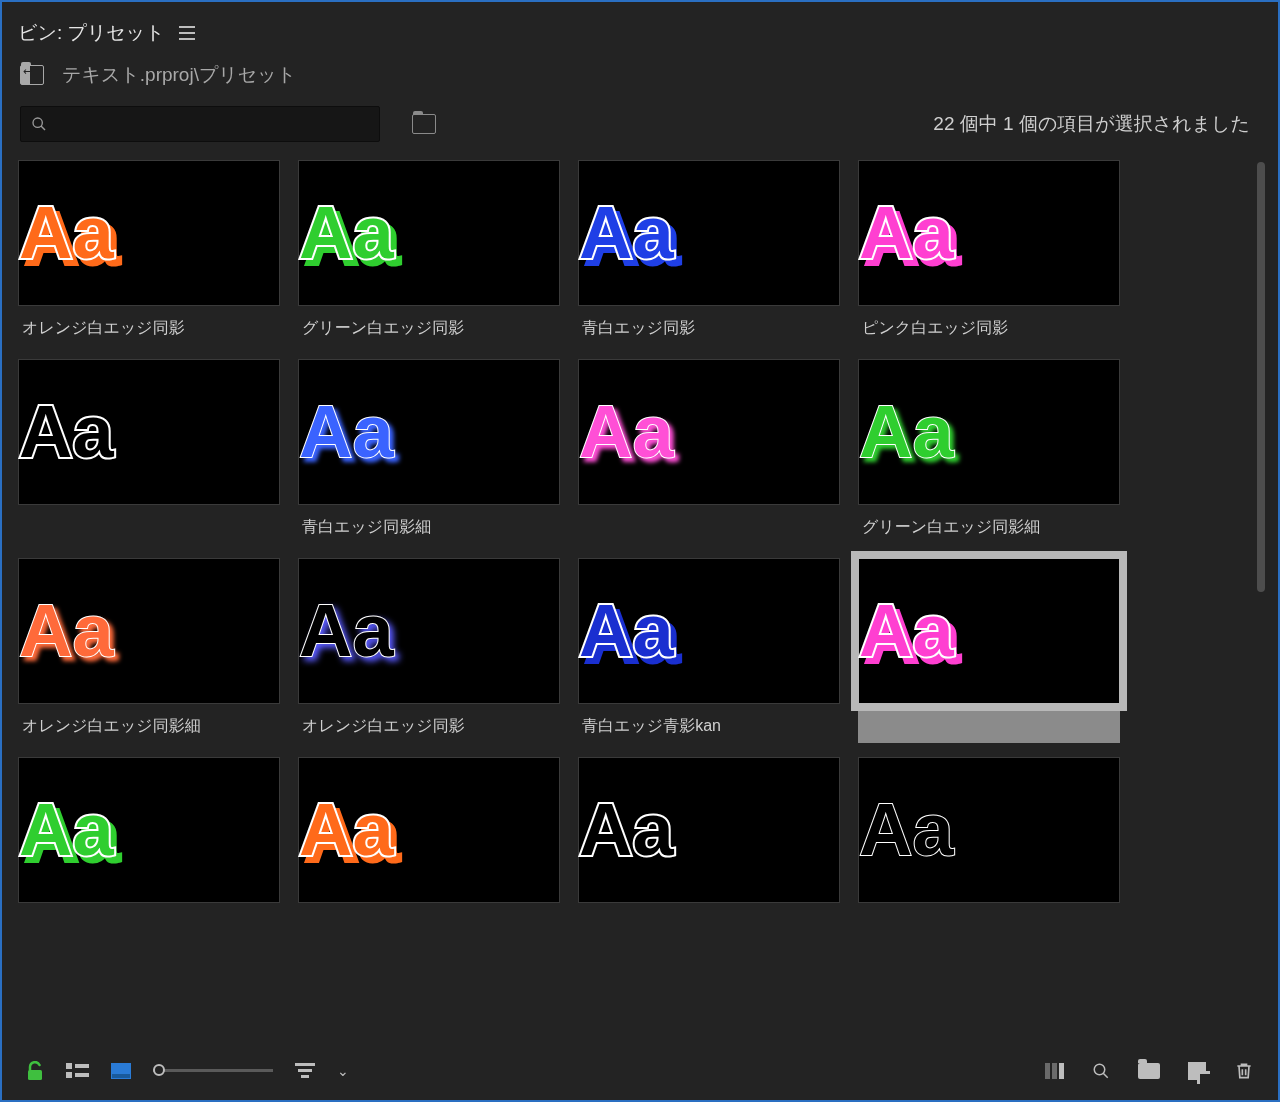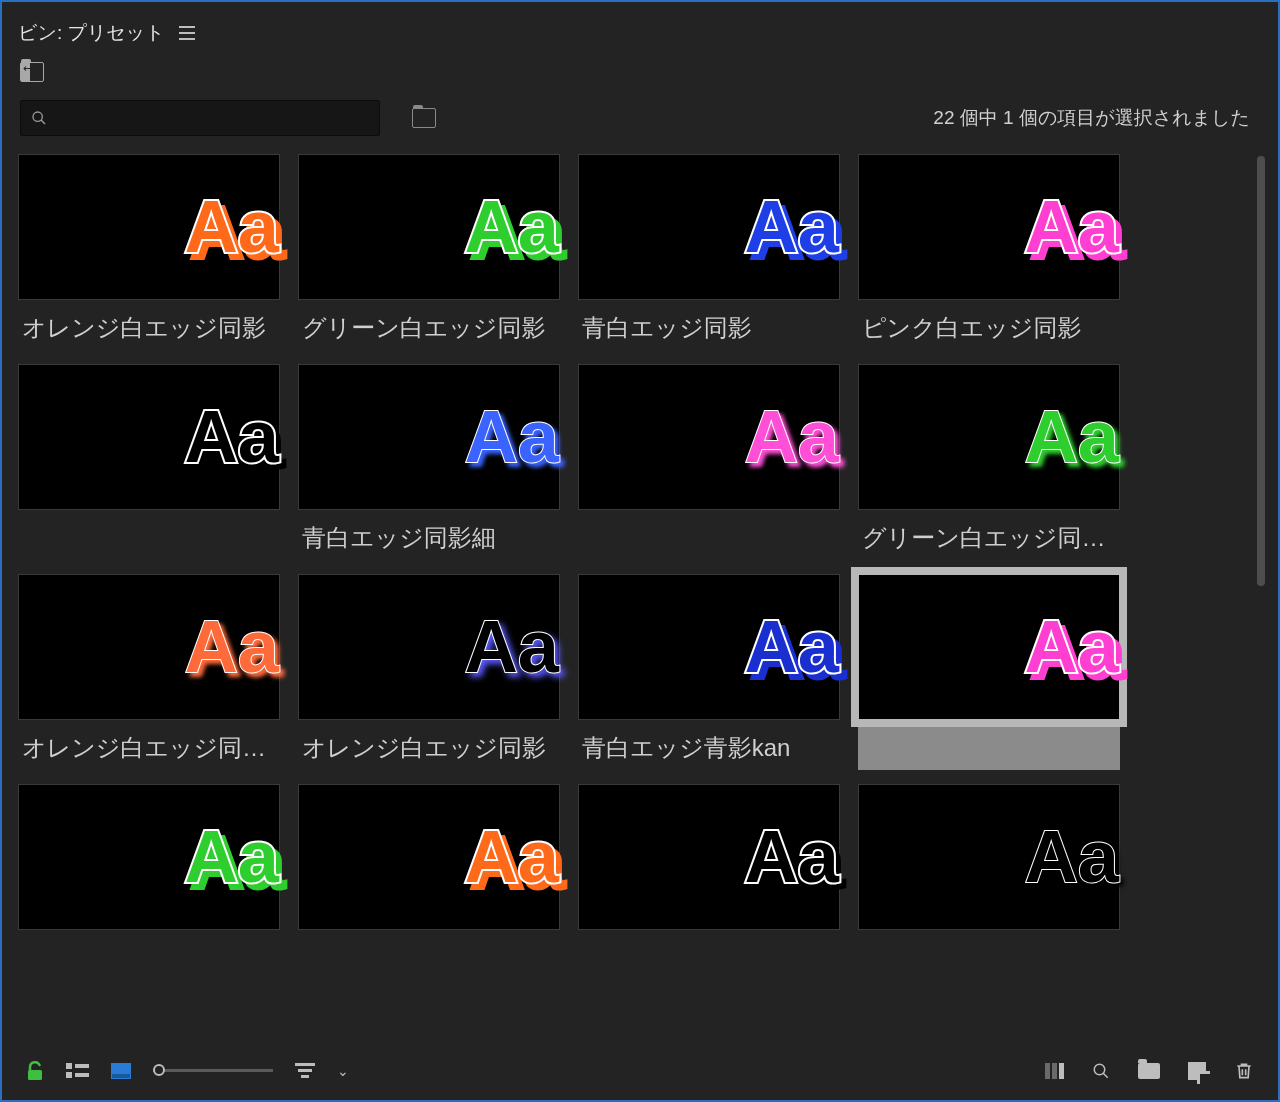--- a/index.html
+++ b/index.html
@@ -70,21 +70,21 @@
     gap: 14px 18px;
     align-content:start;
     height:100%;
     overflow-y:auto;
     padding-right:26px;
     padding-top:4px;
   }
   .item{ cursor:pointer; }
   .thumb{
     width:262px; height:146px; background:#000; border:1px solid #3a3a3a;
-    display:flex; align-items:center; justify-content:flex-end;
+    display:flex; align-items:center; justify-content:flex-start;
     position:relative;
   }
   .item.selected .thumb{ outline:8px solid #b8b8b8; outline-offset:-1px; background:#000;}
   .item.selected{ background:#8b8b8b; }
   .aa{
     font-weight:900; font-size:74px; font-family:Arial, sans-serif;
     position:relative; line-height:1;
   }
   
   .aa::before{
@@ -96,21 +96,21 @@
   .aa span{
     position:relative; z-index:1;
     color:var(--fill,#fff);
     -webkit-text-stroke: var(--stroke-w,4px) var(--stroke,#fff);
   }
   
   .aa span{
     paint-order: stroke fill;
   }
   .label{
-    font-size:24px; color:#cfcfcf; padding:12px 4px 6px 4px;
+    font-size:16px; color:#cfcfcf; padding:12px 4px 6px 4px;
     white-space:nowrap; overflow:hidden; text-overflow:ellipsis;
   }
   .item.selected .label{ color:#f0f0f0; background:#8b8b8b; padding-left:6px;}
   
   .scrollbar{
     position:absolute; right:8px; top:4px; width:10px; height:60%;
     background:transparent;
   }
   .scrollbar-thumb{
     width:8px; height:430px; margin-top:2px;
@@ -157,20 +157,21 @@
     <span class="hdr-title">ビン: プリセット</span>
     <div class="hdr-menu">
         <span></span>
         <span></span>
         <span></span>
       </div>
   </div>
 
   <div class="hdr-row2">
     <div class="up-bin"></div>
+    <span>テキスト.prproj\プリセット</span>
   </div>
 
   <div class="hdr-row3">
     <div class="search-box">
       <svg viewBox="0 0 24 24">
           <circle cx="10" cy="10" r="7"></circle>
           <line x1="15" y1="15" x2="21" y2="21"></line>
         </svg>
       <input type="text" placeholder="" style="">
     </div>

